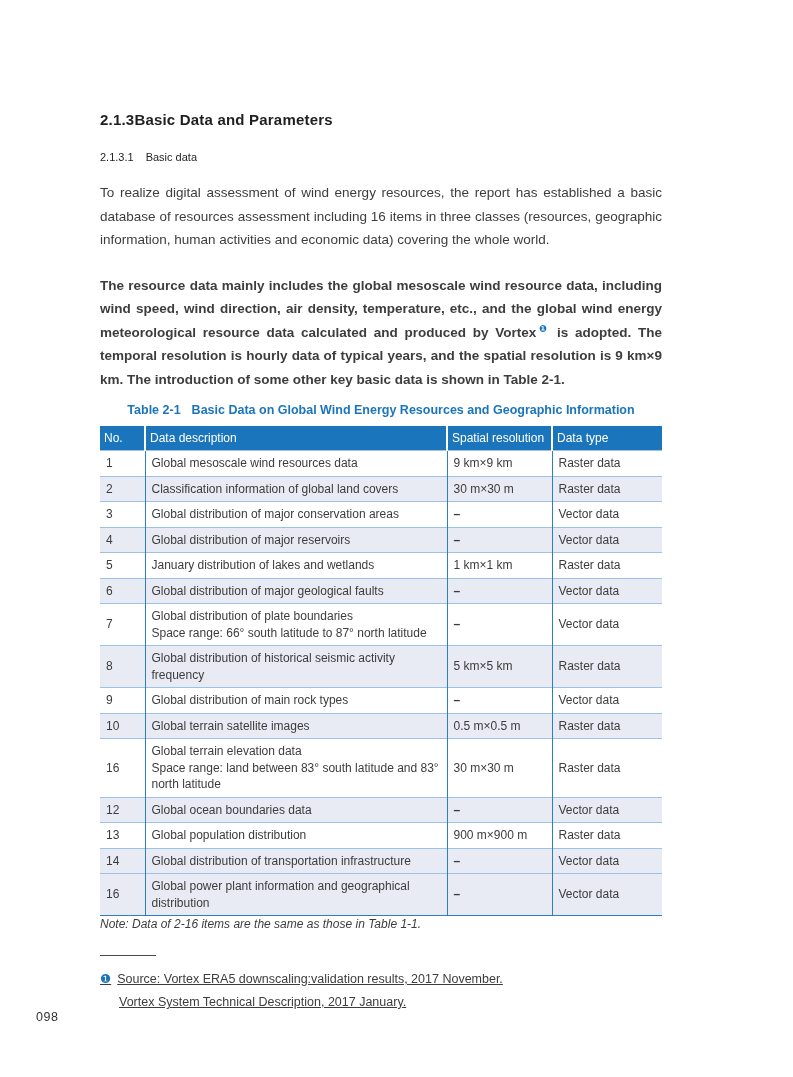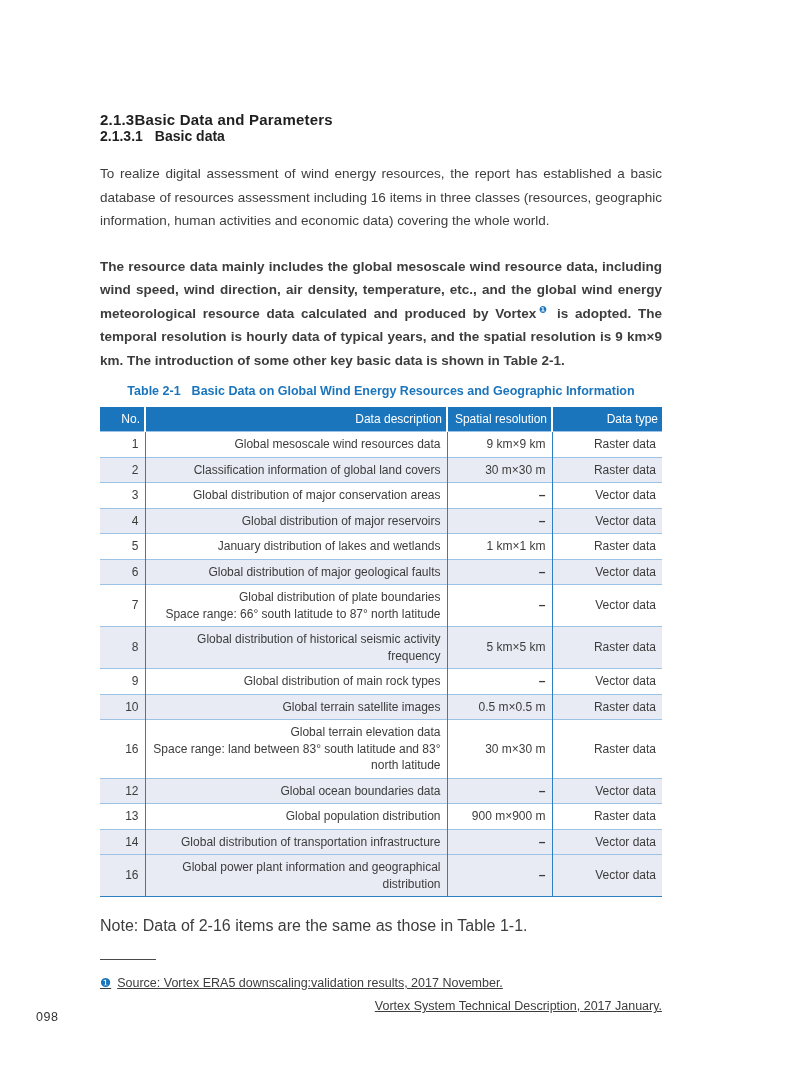--- a/index.html
+++ b/index.html
@@ -18,22 +18,23 @@
   }
   h1.section {
     margin-top: 111px;
     font-size: 15px;
     font-weight: bold;
     color: #1f1f1f;
     letter-spacing: 0.2px;
   }
   h1.section .num { }
   h2.subsection {
-    font-size: 14px;
-    font-weight: bold;
+    margin-top: 23px;
+    font-size: 11px;
+    font-weight: normal;
     color: #1f1f1f;
   }
   h2.subsection .num { margin-right: 12px; }
   p.body-par {
     margin-top: 18px;
     font-size: 13.5px;
     line-height: 23.5px;
     text-align: justify;
     color: #3d3d3d;
   }
@@ -51,21 +52,21 @@
     font-weight: bold;
     color: #1b75bc;
   }
   .table-title .tlabel { margin-right: 11px; }
   table.data-table {
     margin-top: 9px;
     width: 562px;
     border-collapse: collapse;
     font-size: 12px;
     color: #3c3c3c;
-    text-align: right;
+    text-align: left;
     border-bottom: 1.5px solid #2e7fc1;
   }
   table.data-table col.c-no   { width: 45px; }
   table.data-table col.c-desc { width: 302px; }
   table.data-table col.c-res  { width: 105px; }
   table.data-table col.c-type { width: 110px; }
   table.data-table thead th {
     background: #1b75bc;
     color: #ffffff;
     font-weight: normal;
@@ -79,42 +80,43 @@
     line-height: 16.5px;
     border-top: 1px solid #9cc2e5;
     border-left: 1px solid #2e7fc1;
     vertical-align: middle;
   }
   table.data-table tbody td:first-child { border-left: none; }
   table.data-table tbody tr.shade { background: #e9ebf4; }
   td.desc { white-space: pre-line; }
   td.dash-cell { font-weight: bold; }
   .table-note {
-    margin-top: 20px;
-    font-size: 16px;
+    margin-top: 1px;
+    font-size: 12px;
     color: #3d3d3d;
+    font-style: italic;
   }
   .footnote-block { margin-top: 24px; text-decoration: underline; }
   .footnote-rule {
     width: 56px;
     border-top: 1.5px solid #4a4a4a;
     margin-bottom: 11px;
   }
   .footnote-line {
     font-size: 12.5px;
     line-height: 23px;
     color: #3d3d3d;
   }
   .footnote-line .fn-circ {
     color: #1b75bc;
     font-size: 12.5px;
     margin-right: 6px;
     font-family: "DejaVu Sans", sans-serif;
   }
-  .footnote-line.cont { padding-left: 19px; text-align: right; }
+  .footnote-line.cont { padding-left: 19px; }
   .page-number {
     position: absolute;
     left: 36px; top: 1010px;
     font-size: 12.5px;
     color: #333333;
     letter-spacing: 0.5px;
   }
 </style>
 </head>
 <body>

